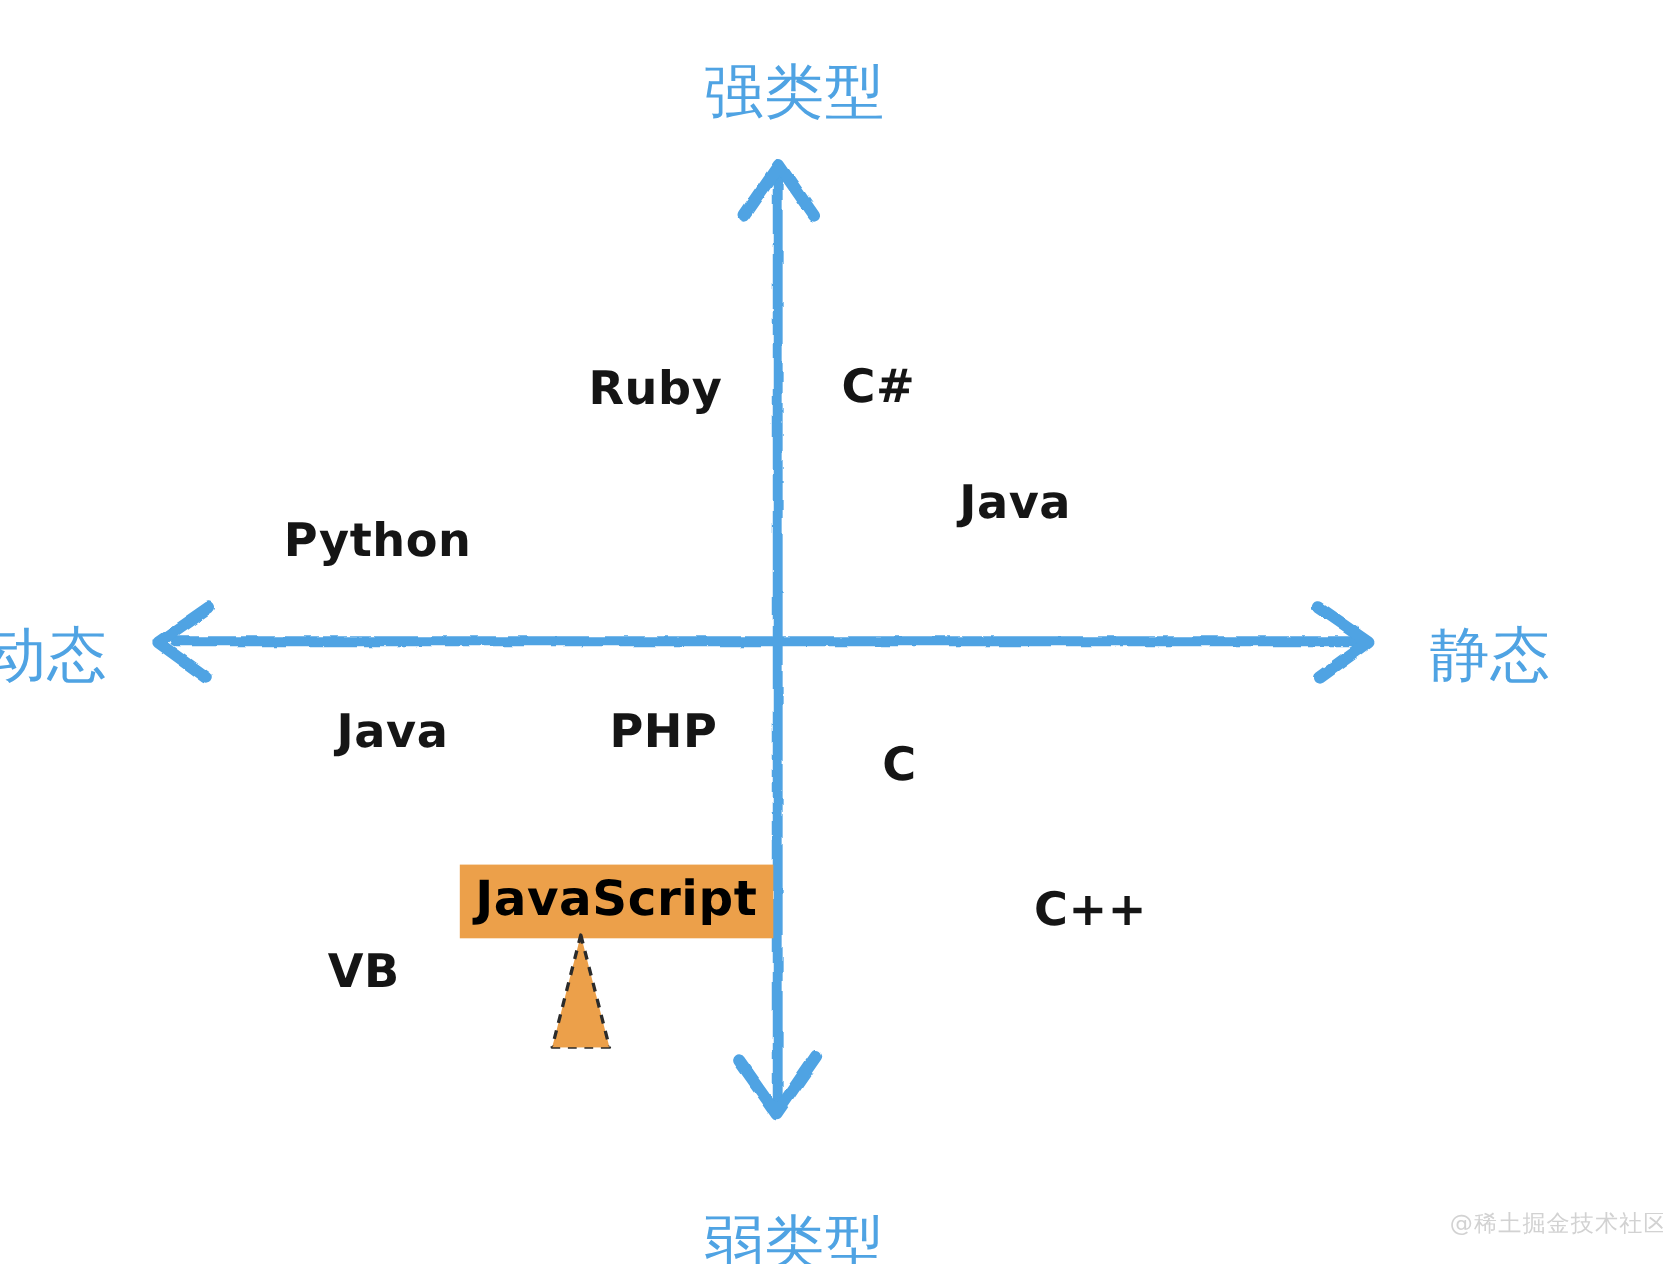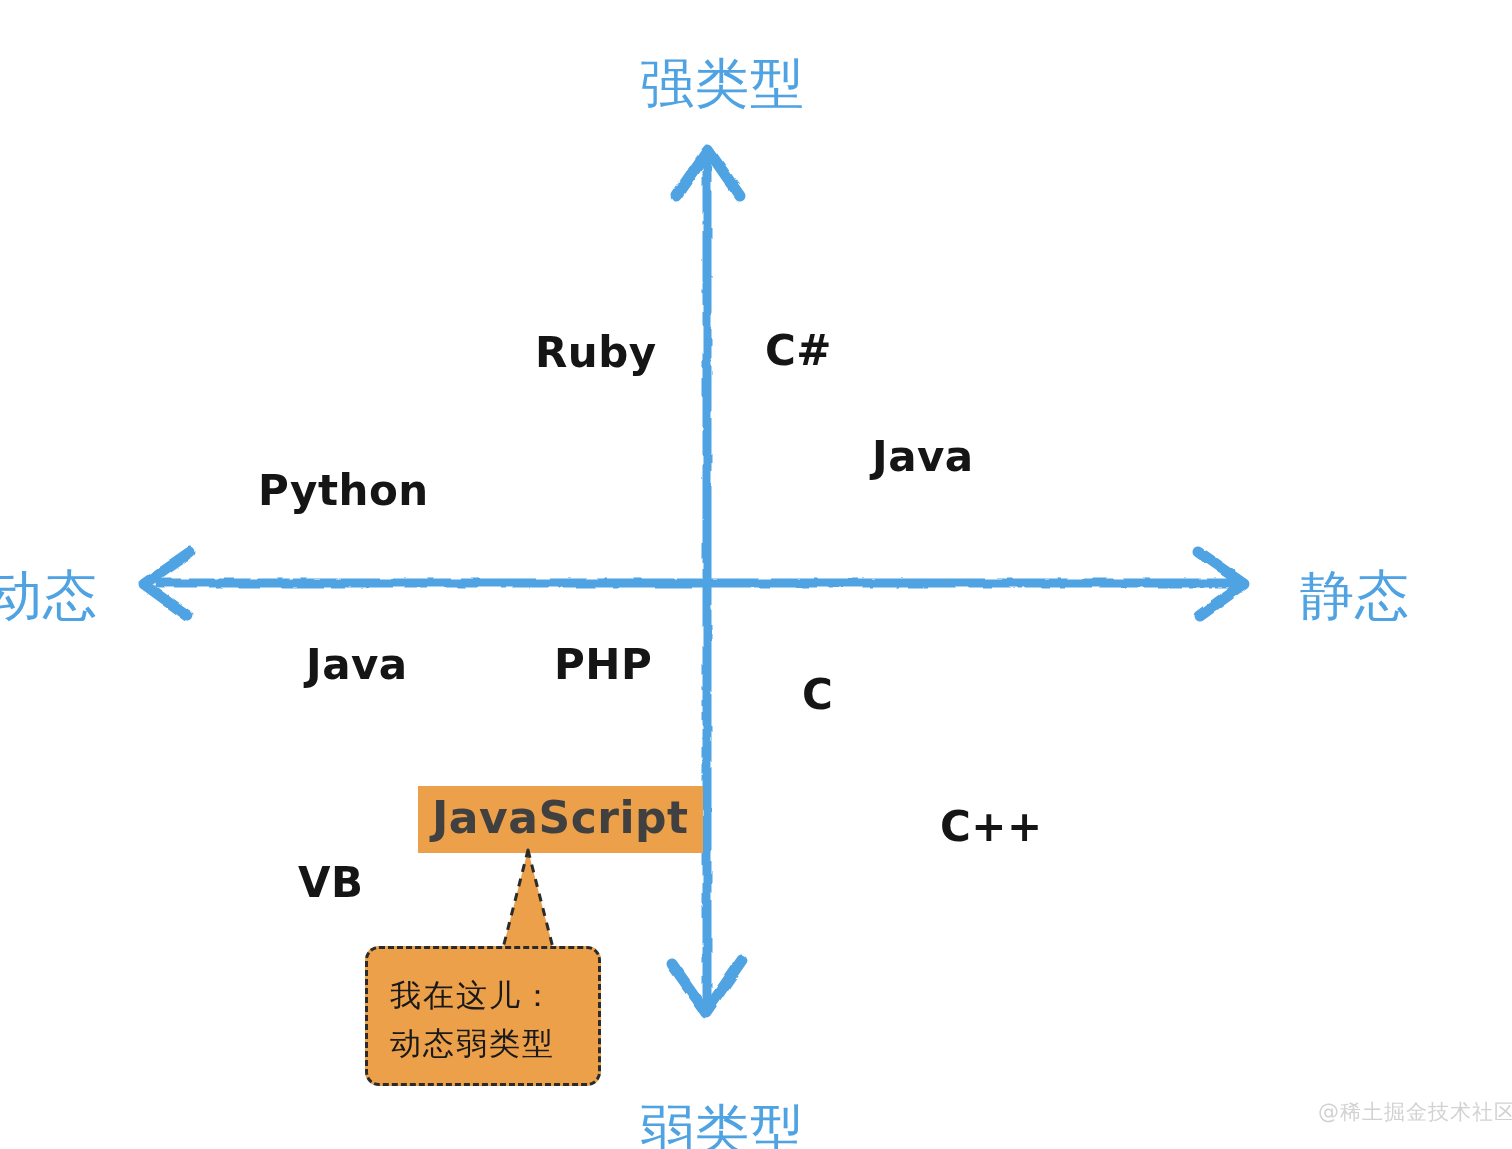--- a/index.html
+++ b/index.html
@@ -43,21 +43,21 @@
     position: absolute;
     color: #151515;
     font-family: "DejaVu Sans", sans-serif;
     font-size: 42px;
     font-weight: 700;
     white-space: nowrap;
     letter-spacing: 0.5px;
   }
   .lang.highlight {
     background: #ECA04A;
-    color: #404040;
+    color: #000000;
     padding: 6px 14px 10px 14px;
     font-size: 44px;
   }
 
   #callout {
     position: absolute;
     left: 365px;
     top: 946px;
     width: 236px;
     height: 140px;
@@ -140,20 +140,16 @@
   <div class="lang" id="lang-6" style="left: 802px; top: 670px;">C</div>
   <div class="lang highlight" id="lang-7" style="left: 418px; top: 786px;">JavaScript</div>
   <div class="lang" id="lang-8" style="left: 940px; top: 802px;">C++</div>
   <div class="lang" id="lang-9" style="left: 298px; top: 858px;">VB</div>
 
   <svg id="callout-tail" viewBox="0 0 60 106" xmlns="http://www.w3.org/2000/svg">
     <path d="M 30 2 L 56 104 L 4 104 Z" fill="#ECA04A" stroke="#2b2b2b" stroke-width="3" stroke-dasharray="8 7" stroke-linejoin="round"></path>
     <path d="M 10 96 L 50 96 L 56 104 L 4 104 Z" fill="#ECA04A" stroke="none"></path>
   </svg>
 
-  <div id="callout">
-    <div id="callout-text">我在这儿：
-动态弱类型</div>
-  </div>
 
   <div id="watermark">@稀土掘金技术社区</div>
 
 </div>
 
 </body></html>

